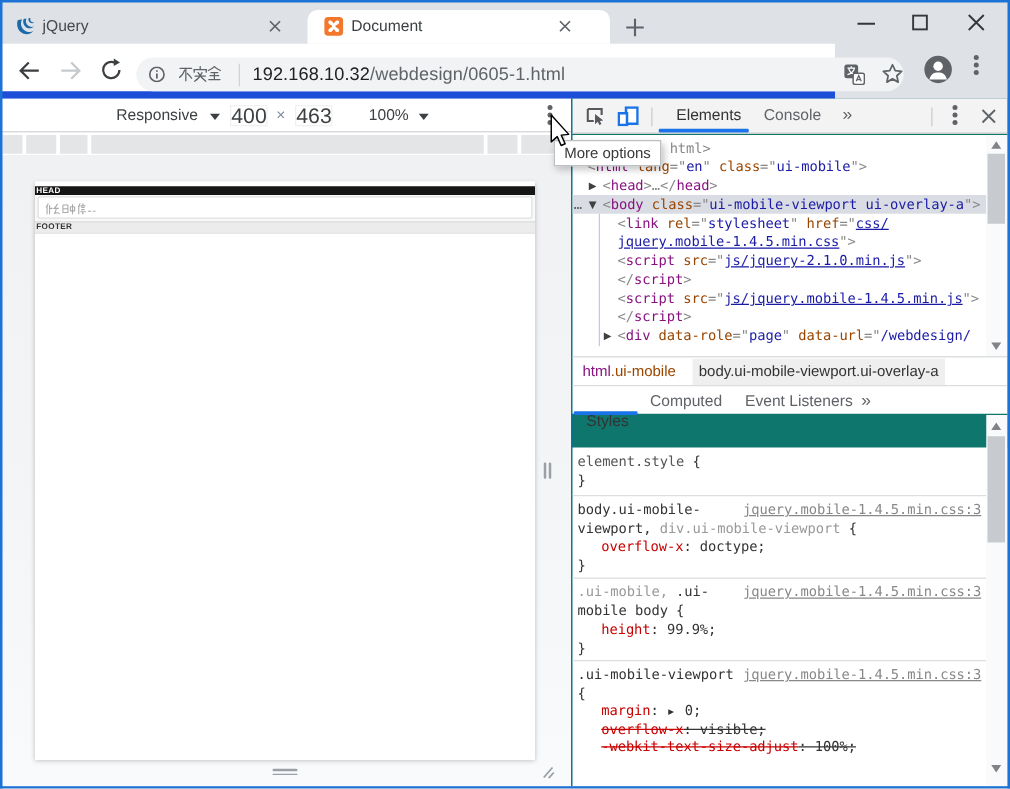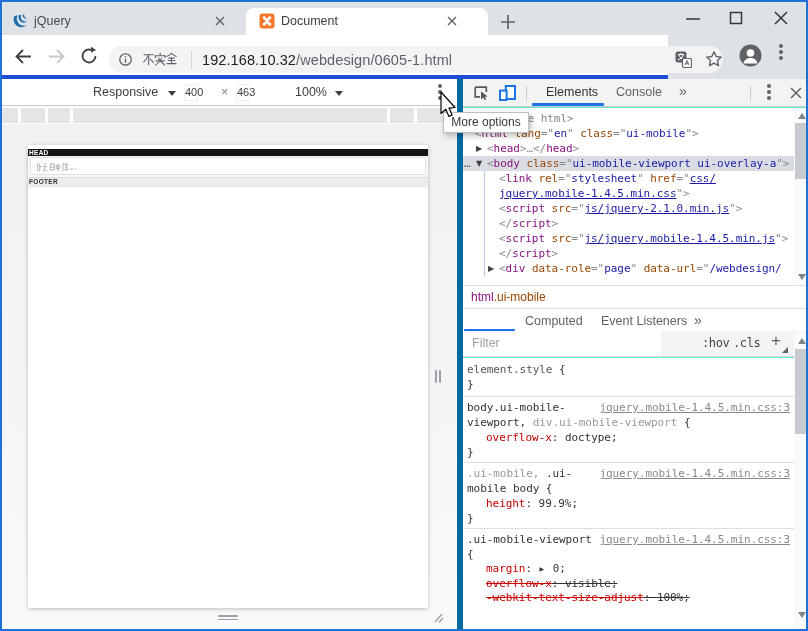--- a/index.html
+++ b/index.html
@@ -18,51 +18,51 @@
   
   #tabstrip { position:absolute; left:0; top:0; width:808px; height:35px; background:#dee1e6; }
   .tab-title { font-size:12.5px; color:#45494d; }
   #tab-active { position:absolute; left:246px; top:8px; width:242px; height:27px; background:#fff; border-radius:8px 8px 0 0; }
   #tab-active .tab-title { color:#3c4043; }
   #newtab { position:absolute; left:498px; top:12px; width:20px; height:20px; }
 
   .winbtn { position:absolute; width:30px; height:26px; top:4px; }
 
   
-  #toolbar { position:absolute; left:0; top:35px; width:668px; height:44px; background:#fff; border-bottom:4px solid #1d4ed8; }
+  #toolbar { position:absolute; left:0; top:35px; width:668px; height:44px; background:#fff; border-bottom:6px solid #1d4ed8; }
   #omnibox { position:absolute; left:109px; top:11px; width:614px; height:27px; background:#f1f3f4; border-radius:13.5px; }
   #url-text { position:absolute; left:202px; top:17px; font-size:14.5px; letter-spacing:0.1px; white-space:pre; }
   #url-text .host { color:#202124; }
   #url-text .path { color:#5f6368; }
   #omni-sep { position:absolute; left:191px; top:16px; width:1px; height:18px; background:#d0d3d7; }
 
   
   #device-toolbar { position:absolute; left:0; top:79px; width:457px; height:27px; background:#fff; border-bottom:1px solid #c9ccd0; font-size:12.5px; color:#3c4043; }
   .caret-down { display:inline-block; width:0; height:0; border-left:4px solid transparent; border-right:4px solid transparent; border-top:5px solid #3c4043; }
-  .dim-input { position:absolute; top:5px; width:14px; height:17px; background:#fff; border:1px solid #f0f0f0; text-align:center; font-size:11px; color:#3c4043; line-height:15px; }
+  .dim-input { position:absolute; top:5px; width:30px; height:17px; background:#fff; border:1px solid #f0f0f0; text-align:center; font-size:17px; color:#3c4043; line-height:15px; }
   .kebab { position:relative; display:block; width:4px; height:4px; border-radius:50%; background:#5f6368; }
   .kebab::before, .kebab::after { content:""; position:absolute; left:0; width:4px; height:4px; border-radius:50%; background:#5f6368; }
   .kebab::before { top:-6px; } .kebab::after { top:6px; }
 
   
   #media-bar { position:absolute; left:0; top:106px; width:457px; height:18px; background:#fff; }
   .mq-seg { position:absolute; top:2px; height:15px; background:#e4e5e7; }
 
   
   #canvas { position:absolute; left:0; top:124px; width:457px; height:505px; background:linear-gradient(180deg,#f0f1f3 0%,#f4f5f7 55%,#f9fafb 100%); }
   #viewport { position:absolute; left:28px; top:21px; width:400px; height:463px; background:#fff; box-shadow:0 1px 4px rgba(0,0,0,0.25); }
   #page-head { position:absolute; left:0; top:3.5px; width:100%; height:7px; background:#151515; color:#fff; font-weight:bold; font-size:6.5px; line-height:7px; padding-left:1px; letter-spacing:0.3px; }
   #page-content { position:absolute; left:0; top:10.5px; width:100%; height:21px; background:#f8f8f8; }
   #page-input { position:absolute; left:1.5px; top:1.5px; width:396px; height:18px; background:#fff; border:1px solid #e0e0e0; border-radius:2px; }
   #page-footer { position:absolute; left:0; top:31.5px; width:100%; height:10px; background:#ececec; border-top:1px solid #dcdcdc; border-bottom:1px solid #e4e4e4; color:#333; font-weight:bold; font-size:6.5px; line-height:8px; padding-left:1px; letter-spacing:0.3px; }
 
   .handle-bar { position:absolute; background:#9aa0a6; border-radius:1px; }
 
   
-  #devtools { position:absolute; left:457px; top:79px; width:349px; height:550px; background:#5eead4; border-left:6px solid #0369a1; }
+  #devtools { position:absolute; left:457px; top:79px; width:349px; height:550px; background:#0f766e; border-left:1px solid #0369a1; }
   
   #dt-toolbar { position:absolute; left:0; top:0; width:348px; height:28px; background:#f3f3f3; border-bottom:1px solid #ccc; }
   .dt-tab { position:absolute; top:6px; font-size:12.5px; color:#5f6368; }
   .dt-tab.sel { color:#333; }
   #dt-tab-underline { position:absolute; left:69px; top:24px; width:72px; height:3px; background:#1a73e8; border-radius:1px; }
   .vsep { position:absolute; top:7px; width:1px; height:15px; background:#ccc; }
 
   
   #dom-tree { position:absolute; left:0; top:29px; width:348px; height:177px; background:#fff; overflow:hidden;
               font-family:"DejaVu Sans Mono", monospace; font-size:11px; letter-spacing:-0.05px; }
@@ -342,40 +342,31 @@
       <div id="dom-guide"></div>
       <div class="sbar" style="left:331px;top:0;height:177px;">
         <span class="sb-arrow sb-up" style="top:5px;"></span>
         <div class="thumb" style="top:15px;height:56px;"></div>
         <span class="sb-arrow sb-down" style="bottom:5px;"></span>
       </div>
     </div>
 
     <div id="crumbs">
       <span id="crumb1"><span class="tok tag">html</span><span class="tok attr">.ui-mobile</span></span>
+      <span id="crumb2">body.ui-mobile-viewport.ui-overlay-a</span>
     </div>
 
     <div id="side-tabs">
       <span class="side-tab sel" style="left:11px;margin-top:16px;">Styles</span>
       <div id="side-underline"></div>
       <span class="side-tab" style="left:62px;">Computed</span>
       <span class="side-tab" style="left:138px;">Event Listeners</span>
       <span class="side-tab" style="left:231px;font-size:14px;top:3px;">»</span>
     </div>
 
-    <div id="filter-row">
-      <div id="filter-toggle-zone"></div>
-      <span id="filter-input">Filter</span>
-      <span class="toggle" style="left:239px;">:hov</span>
-      <span class="toggle" style="left:270px;">.cls</span>
-      <span class="toggle" style="left:308px;top:0;font-size:17px;color:#5f6368;font-family:'Liberation Sans',sans-serif;">+</span>
-      <svg class="abs" style="left:319px;top:16px;" width="6" height="6" viewBox="0 0 6 6">
-        <path d="M6 0 L6 6 L0 6 Z" fill="#5f6368"></path>
-      </svg>
-    </div>
 
     <div id="styles-pane">
 
       <div class="rule-block" style="top:0;height:38px;">
         <div class="css-line" style="top:4px;"><span class="tok gsel">element.style </span><span class="tok sel">{</span></div>
         <div class="css-line" style="top:19px;"><span class="tok sel">}</span></div>
       </div>
       <div class="rule-sep" style="top:38px;"></div>
 
       <div class="rule-block" style="top:39px;height:65px;">

